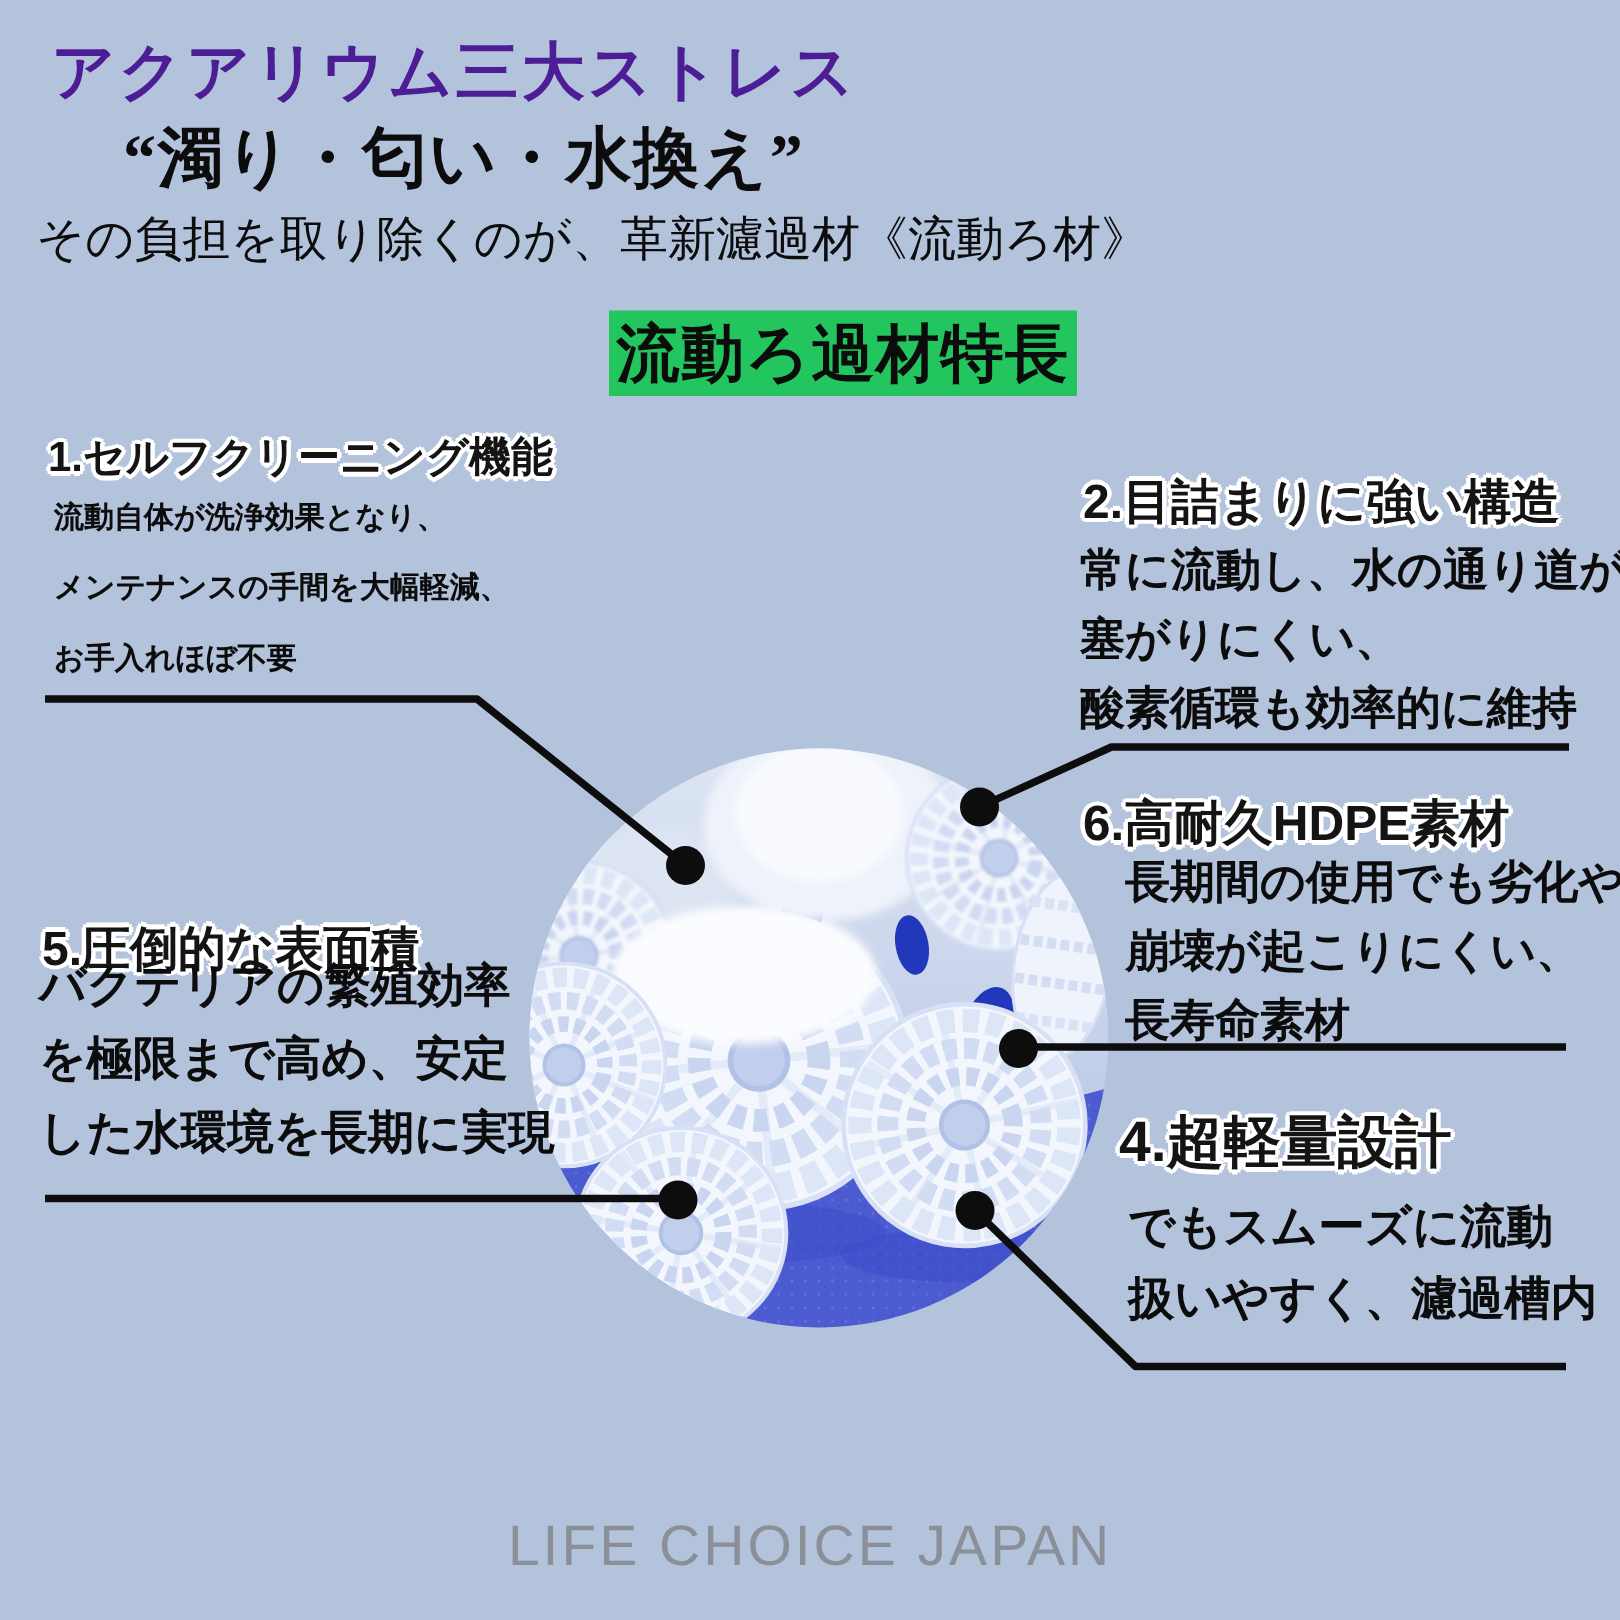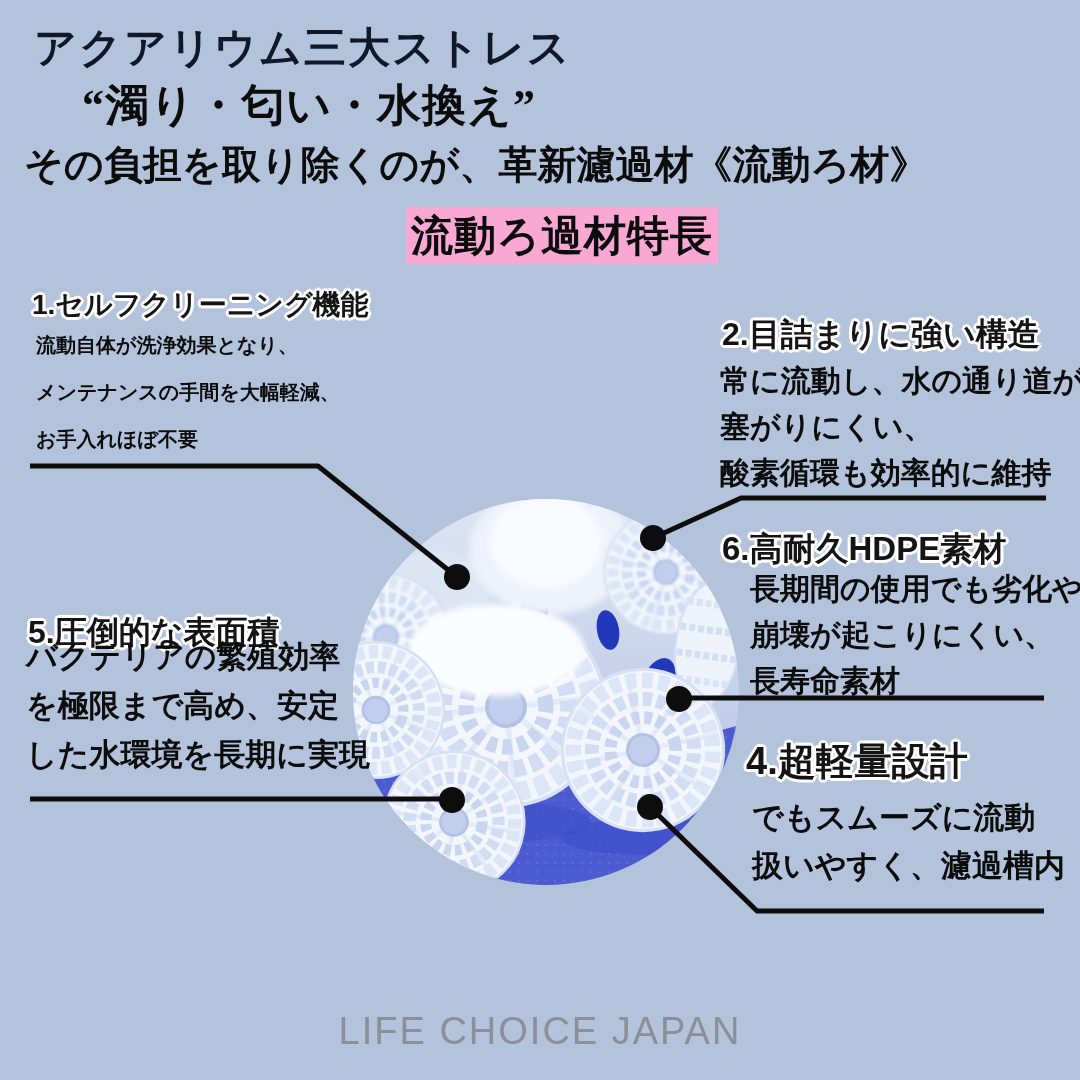--- a/index.html
+++ b/index.html
@@ -8,35 +8,35 @@
     width:1080px;height:1080px;
     background:#b4c3dc;
     overflow:hidden;
     font-family:"Liberation Sans","DejaVu Sans",sans-serif;
   }
   .serif{font-family:"Liberation Serif","DejaVu Serif",serif;}
   .abs{position:absolute;}
   .title-red{
     left:34px;top:20px;
     font-size:42px;font-weight:700;letter-spacing:2px;
-    color:#0f172a;
+    color:#4c1d95;
   }
   .subtitle{
     left:82px;top:76px;
     font-size:44px;font-weight:700;letter-spacing:1px;
     color:#0c0c0c;
   }
   .lead{
     left:24px;top:138px;
-    font-size:39px;font-weight:700;
+    font-size:32px;font-weight:400;
     color:#0c0c0c;
   }
   .banner{
     left:406px;top:207px;width:312px;height:57px;
-    background:#f9a8d4;
+    background:#22c55e;
     display:flex;align-items:center;justify-content:center;
     font-size:42px;font-weight:900;letter-spacing:1px;
     color:#0c0c0c;
   }
   .feat-head{
     font-weight:900;color:#141414;letter-spacing:0px;
     text-shadow:3px 0 0 #fff,-3px 0 0 #fff,0 3px 0 #fff,0 -3px 0 #fff,
                 2px 2px 0 #fff,-2px 2px 0 #fff,2px -2px 0 #fff,-2px -2px 0 #fff;
     white-space:nowrap;
   }

